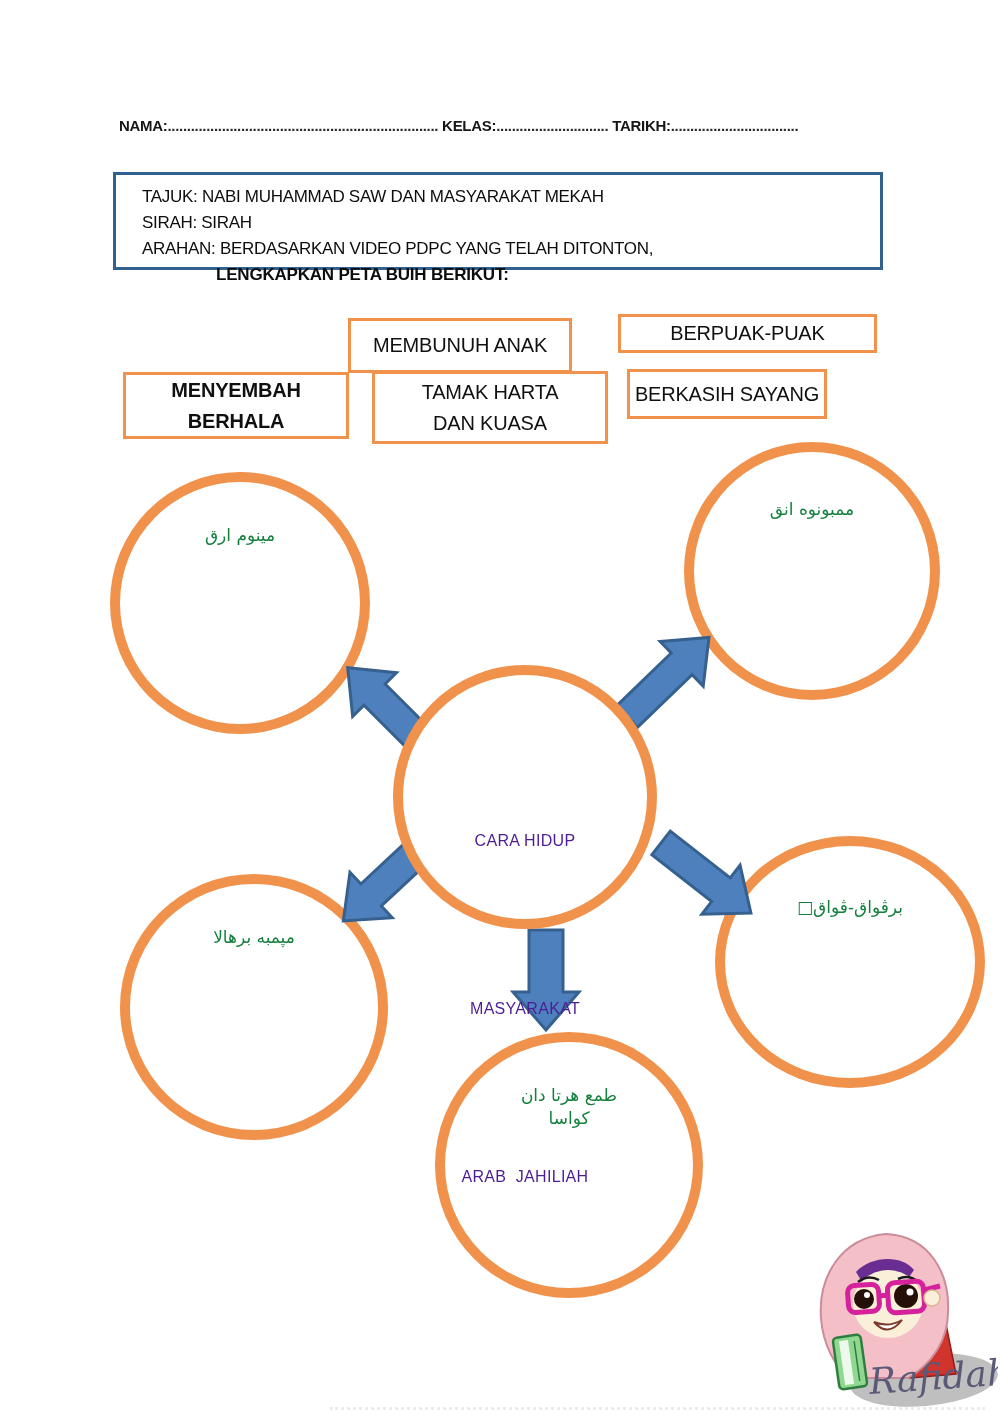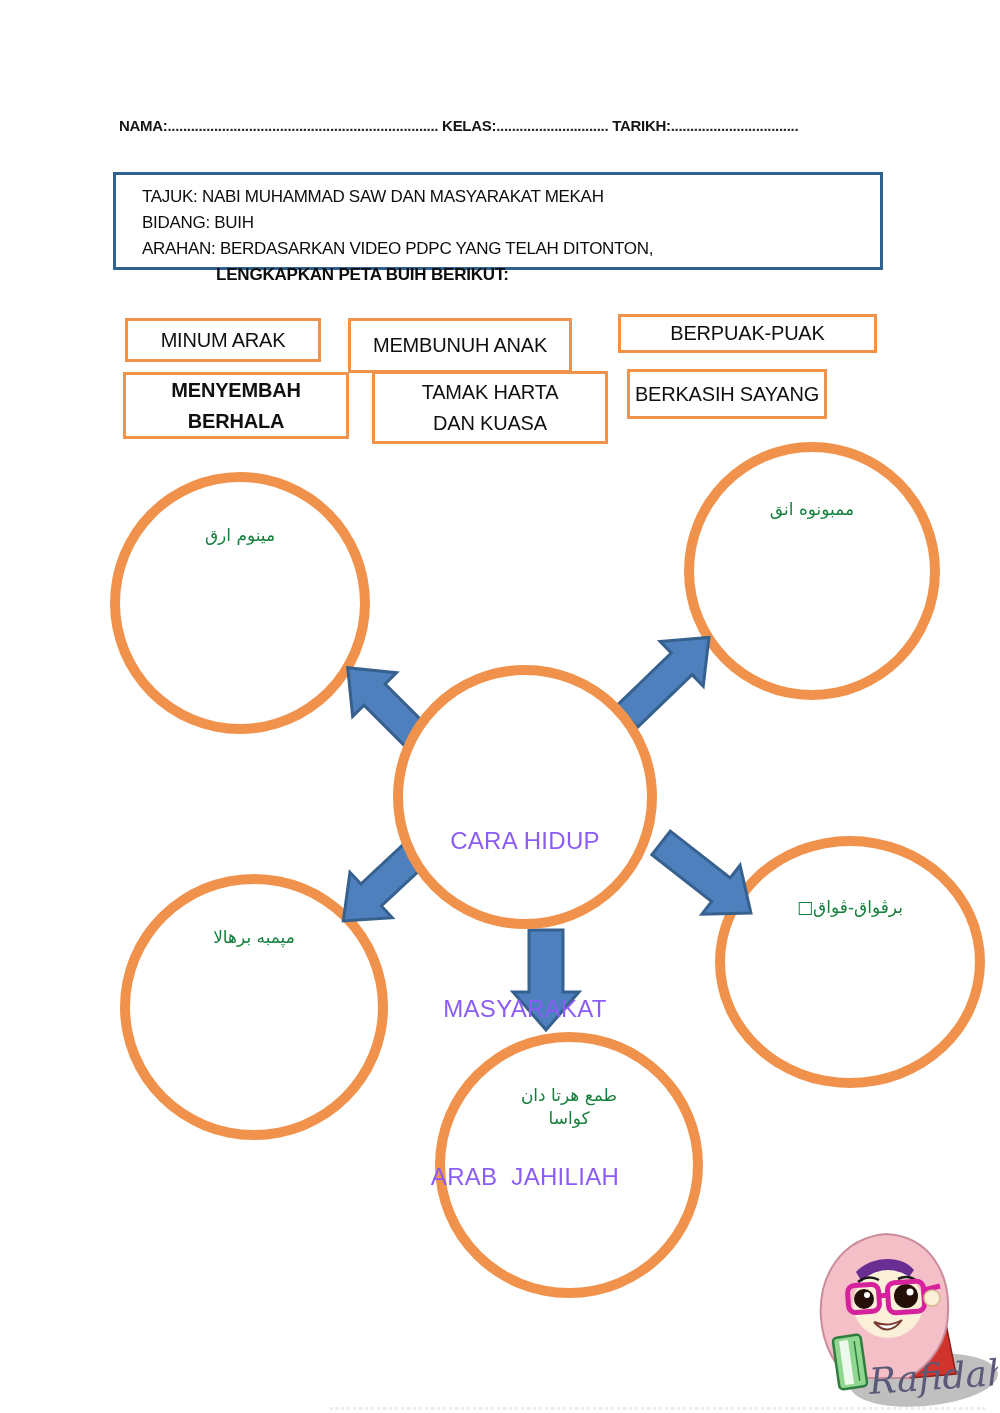--- a/index.html
+++ b/index.html
@@ -49,21 +49,21 @@
   .c-bl{left:120px;top:874px;width:268px;height:266px;}
   .c-b {left:435px;top:1032px;width:268px;height:266px;}
   .ans{
     position:absolute;left:0;right:0;top:42px;text-align:center;direction:rtl;
     font-size:17px;color:#15803d;font-family:"DejaVu Sans",sans-serif;line-height:23px;
   }
   .c-r .ans{top:50px;}
   .c-tr .ans{top:46px;}
   .center-text{
     position:absolute;left:0;right:0;top:26px;text-align:center;
-    font-size:24px;line-height:56px;letter-spacing:0.3px;color:#8b5cf6;white-space:pre;
+    font-size:16px;line-height:56px;letter-spacing:0.3px;color:#4c1d95;white-space:pre;
   }
   .arrows{position:absolute;left:0;top:0;z-index:3;pointer-events:none;}
   .arrow{fill:var(--arrow-fill,#4D80BD);stroke:var(--arrow-stroke,#36618F);stroke-width:3;stroke-linejoin:miter;}
   
   .mascot{position:absolute;left:806px;top:1230px;width:192px;height:180px;z-index:5;}
   
   .bottom-hint{position:absolute;left:330px;top:1407px;width:655px;border-top:3px dotted #ececec;}
 </style>
 </head>
 <body>
@@ -71,28 +71,25 @@
 <div class="page">
 
   <div class="header-line">
     <span class="lbl">NAMA:</span><span class="dots">......................................................................</span>
     <span class="lbl">KELAS:</span><span class="dots">.............................</span>
     <span class="lbl">TARIKH:</span><span class="dots">.................................</span>
   </div>
 
   <div class="title-box">
     <div class="title-line">TAJUK: NABI MUHAMMAD SAW DAN MASYARAKAT MEKAH</div>
-    <div class="title-line">BIDANG: BUIH</div>
+    <div class="title-line">SIRAH: SIRAH</div>
     <div class="title-line">ARAHAN: BERDASARKAN VIDEO PDPC YANG TELAH DITONTON,</div>
     <div class="title-line bold">LENGKAPKAN PETA BUIH BERIKUT:</div>
   </div>
 
-  <div class="wb wb1">
-      <span>MINUM ARAK</span>
-    </div>
   <div class="wb wb2">
       <span>MEMBUNUH ANAK</span>
     </div>
   <div class="wb wb3">
       <span>BERPUAK-PUAK</span>
     </div>
   <div class="wb wb4">
       <span>MENYEMBAH BERHALA</span>
     </div>
   <div class="wb wb5">

